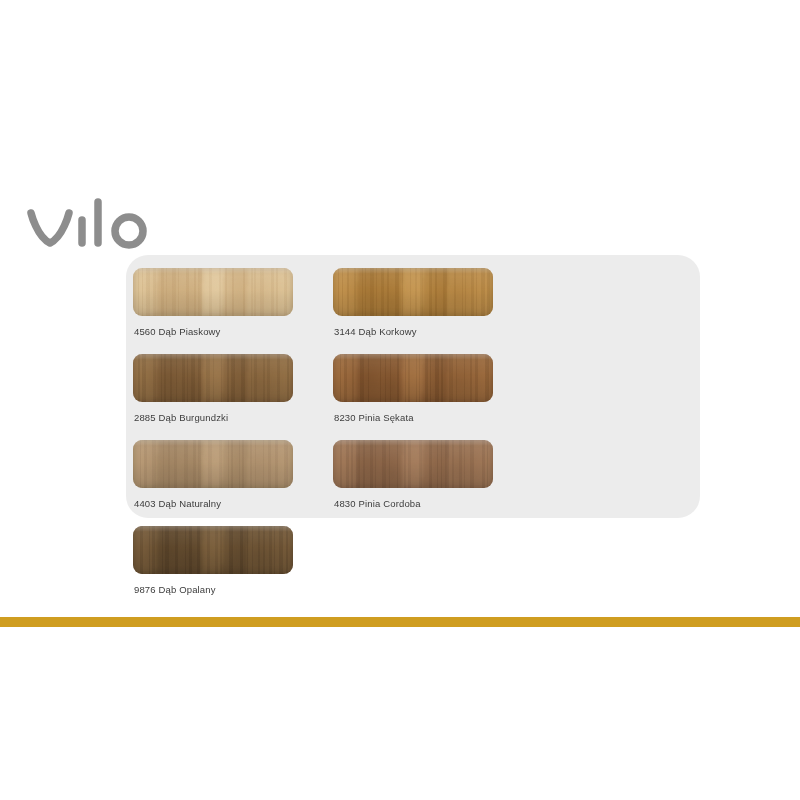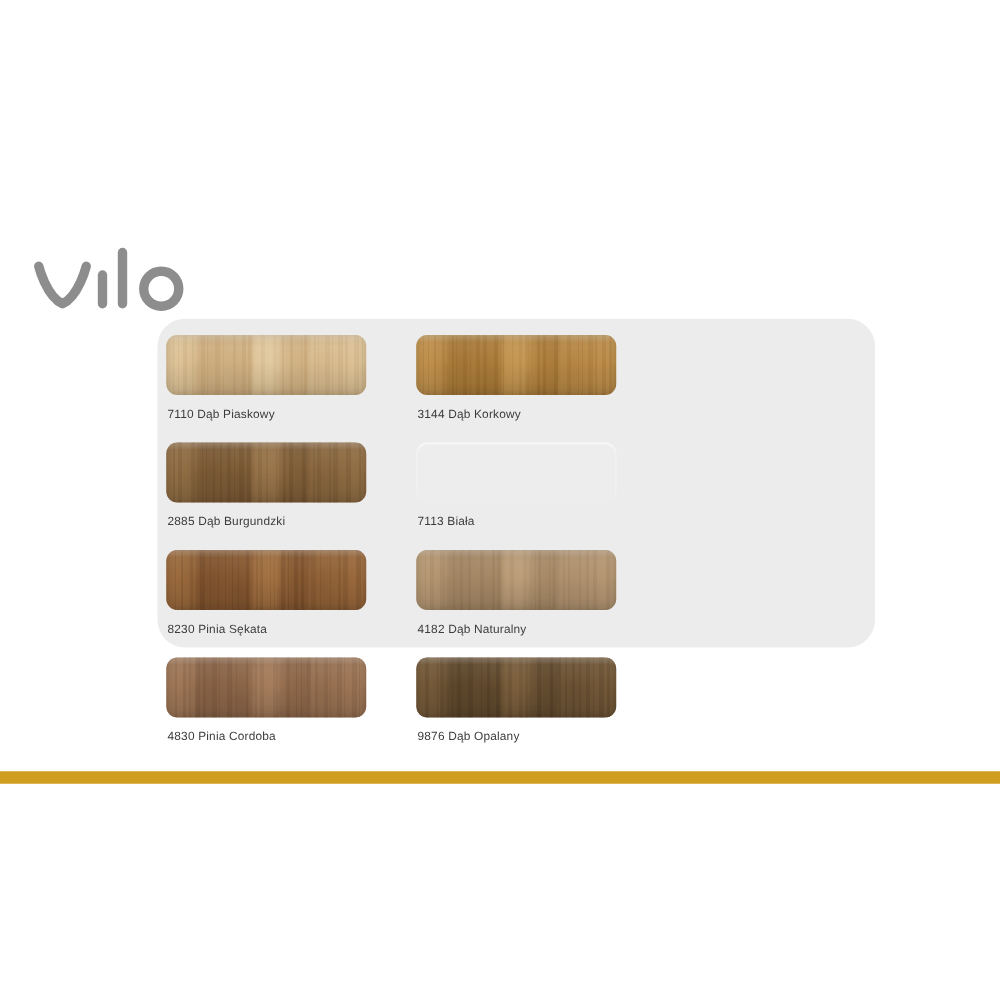--- a/index.html
+++ b/index.html
@@ -113,21 +113,21 @@
   <div class="swatch-card">
     <div class="swatch-grid">
 
       <div class="swatch-cell">
         <div class="swatch-chip" style="background: rgb(217, 189, 143);">
           <div class="shade" style="background: linear-gradient(rgba(255, 255, 255, 0.3) 0%, rgba(255, 255, 255, 0.05) 12%, rgba(0, 0, 0, 0) 45%, rgba(0, 0, 0, 0.12) 100%); z-index: 3; box-shadow: rgba(0, 0, 0, 0.18) 0px 0px 9px inset;"></div>
           <div class="grainA" style="background: linear-gradient(90deg, transparent 0%, transparent 3.28%, rgb(194, 160, 113) 3.28%, rgb(194, 160, 113) 3.99%, transparent 3.99%, transparent 5.69%, rgb(194, 160, 113) 5.69%, rgb(194, 160, 113) 6.21%, transparent 6.21%, transparent 8.41%, rgb(194, 160, 113) 8.41%, rgb(194, 160, 113) 10.62%, transparent 10.62%, transparent 12.74%, rgb(194, 160, 113) 12.74%, rgb(194, 160, 113) 14.07%, transparent 14.07%, transparent 17.49%, rgb(194, 160, 113) 17.49%, rgb(194, 160, 113) 19.19%, transparent 19.19%, transparent 20.46%, rgb(194, 160, 113) 20.46%, rgb(194, 160, 113) 21.08%, transparent 21.08%, transparent 24.54%, rgb(194, 160, 113) 24.54%, rgb(194, 160, 113) 26.69%, transparent 26.69%, transparent 28.34%, rgb(194, 160, 113) 28.34%, rgb(194, 160, 113) 29.06%, transparent 29.06%, transparent 33.41%, rgb(194, 160, 113) 33.41%, rgb(194, 160, 113) 34.8%, transparent 34.8%, transparent 37.94%, rgb(194, 160, 113) 37.94%, rgb(194, 160, 113) 39.64%, transparent 39.64%, transparent 40.86%, rgb(194, 160, 113) 40.86%, rgb(194, 160, 113) 42.93%, transparent 42.93%, transparent 47.25%, rgb(194, 160, 113) 47.25%, rgb(194, 160, 113) 49.55%, transparent 49.55%, transparent 53.62%, rgb(194, 160, 113) 53.62%, rgb(194, 160, 113) 55.27%, transparent 55.27%, transparent 57.73%, rgb(194, 160, 113) 57.73%, rgb(194, 160, 113) 58.63%, transparent 58.63%, transparent 61.96%, rgb(194, 160, 113) 61.96%, rgb(194, 160, 113) 63.34%, transparent 63.34%, transparent 67.25%, rgb(194, 160, 113) 67.25%, rgb(194, 160, 113) 67.76%, transparent 67.76%, transparent 68.96%, rgb(194, 160, 113) 68.96%, rgb(194, 160, 113) 70.2%, transparent 70.2%, transparent 73.98%, rgb(194, 160, 113) 73.98%, rgb(194, 160, 113) 74.71%, transparent 74.71%, transparent 75.91%, rgb(194, 160, 113) 75.91%, rgb(194, 160, 113) 76.59%, transparent 76.59%, transparent 79.59%, rgb(194, 160, 113) 79.59%, rgb(194, 160, 113) 81.67%, transparent 81.67%, transparent 82.87%, rgb(194, 160, 113) 82.87%, rgb(194, 160, 113) 83.38%, transparent 83.38%, transparent 86.09%, rgb(194, 160, 113) 86.09%, rgb(194, 160, 113) 88.34%, transparent 88.34%, transparent 89.61%, rgb(194, 160, 113) 89.61%, rgb(194, 160, 113) 90.78%, transparent 90.78%, transparent 94.09%, rgb(194, 160, 113) 94.09%, rgb(194, 160, 113) 96.34%, transparent 96.34%, transparent 97.84%, rgb(194, 160, 113) 97.84%, rgb(194, 160, 113) 98.38%, transparent 98.38%, transparent 102.41%, rgb(194, 160, 113) 102.41%, rgb(194, 160, 113) 104.71%); opacity: 0.42;"></div>
           <div class="grainB" style="background: linear-gradient(92deg, rgb(234, 214, 177) 0%, rgb(234, 214, 177) 15.46%, rgb(194, 160, 113) 15.46%, rgb(194, 160, 113) 28.17%, rgb(194, 160, 113) 28.17%, rgb(194, 160, 113) 43.32%, rgb(234, 214, 177) 43.32%, rgb(234, 214, 177) 56.18%, rgb(194, 160, 113) 56.18%, rgb(194, 160, 113) 71.2%, rgb(234, 214, 177) 71.2%, rgb(234, 214, 177) 84.16%, rgb(234, 214, 177) 84.16%, rgb(234, 214, 177) 99.1%, rgb(194, 160, 113) 99.1%, rgb(194, 160, 113) 112.12%); opacity: 0.26; filter: blur(1.4px);"></div>
           <div class="grainC" style="background: radial-gradient(26% 150% at 22% 50%, rgba(194, 160, 113, 0.4) 0%, transparent 62%), radial-gradient(18% 130% at 52% 40%, rgba(234, 214, 177, 0.333) 0%, transparent 66%), radial-gradient(30% 160% at 78% 58%, rgba(194, 160, 113, 0.3) 0%, transparent 64%), radial-gradient(12% 90% at 37% 70%, rgba(194, 160, 113, 0.333) 0%, transparent 70%); filter: blur(0.9px);"></div>
         </div>
-        <div class="swatch-label">7110 Dąb Piaskowy</div>
+        <div class="swatch-label">4560 Dąb Piaskowy</div>
       </div>
 
       <div class="swatch-cell">
         <div class="swatch-chip" style="background: rgb(185, 138, 69);">
           <div class="shade" style="background: linear-gradient(rgba(255, 255, 255, 0.3) 0%, rgba(255, 255, 255, 0.05) 12%, rgba(0, 0, 0, 0) 45%, rgba(0, 0, 0, 0.12) 100%); z-index: 3; box-shadow: rgba(0, 0, 0, 0.18) 0px 0px 9px inset;"></div>
           <div class="grainA" style="background: linear-gradient(90deg, transparent 0%, transparent 3.28%, rgb(150, 104, 44) 3.28%, rgb(150, 104, 44) 3.82%, transparent 3.82%, transparent 5.71%, rgb(150, 104, 44) 5.71%, rgb(150, 104, 44) 6.33%, transparent 6.33%, transparent 8.69%, rgb(150, 104, 44) 8.69%, rgb(150, 104, 44) 10.03%, transparent 10.03%, transparent 12.98%, rgb(150, 104, 44) 12.98%, rgb(150, 104, 44) 14.32%, transparent 14.32%, transparent 18.05%, rgb(150, 104, 44) 18.05%, rgb(150, 104, 44) 18.66%, transparent 18.66%, transparent 19.88%, rgb(150, 104, 44) 19.88%, rgb(150, 104, 44) 20.54%, transparent 20.54%, transparent 23.26%, rgb(150, 104, 44) 23.26%, rgb(150, 104, 44) 25.36%, transparent 25.36%, transparent 26.71%, rgb(150, 104, 44) 26.71%, rgb(150, 104, 44) 27.35%, transparent 27.35%, transparent 29.8%, rgb(150, 104, 44) 29.8%, rgb(150, 104, 44) 32.06%, transparent 32.06%, transparent 33.62%, rgb(150, 104, 44) 33.62%, rgb(150, 104, 44) 35.18%, transparent 35.18%, transparent 38.82%, rgb(150, 104, 44) 38.82%, rgb(150, 104, 44) 41.04%, transparent 41.04%, transparent 43.13%, rgb(150, 104, 44) 43.13%, rgb(150, 104, 44) 44.01%, transparent 44.01%, transparent 48.09%, rgb(150, 104, 44) 48.09%, rgb(150, 104, 44) 48.62%, transparent 48.62%, transparent 51.56%, rgb(150, 104, 44) 51.56%, rgb(150, 104, 44) 52.7%, transparent 52.7%, transparent 54.58%, rgb(150, 104, 44) 54.58%, rgb(150, 104, 44) 56.3%, transparent 56.3%, transparent 60.15%, rgb(150, 104, 44) 60.15%, rgb(150, 104, 44) 61.72%, transparent 61.72%, transparent 63.5%, rgb(150, 104, 44) 63.5%, rgb(150, 104, 44) 64.91%, transparent 64.91%, transparent 69.03%, rgb(150, 104, 44) 69.03%, rgb(150, 104, 44) 71.12%, transparent 71.12%, transparent 75.51%, rgb(150, 104, 44) 75.51%, rgb(150, 104, 44) 77.13%, transparent 77.13%, transparent 80.85%, rgb(150, 104, 44) 80.85%, rgb(150, 104, 44) 81.47%, transparent 81.47%, transparent 82.7%, rgb(150, 104, 44) 82.7%, rgb(150, 104, 44) 83.34%, transparent 83.34%, transparent 86.01%, rgb(150, 104, 44) 86.01%, rgb(150, 104, 44) 88.14%, transparent 88.14%, transparent 89.52%, rgb(150, 104, 44) 89.52%, rgb(150, 104, 44) 90.2%, transparent 90.2%, transparent 92.7%, rgb(150, 104, 44) 92.7%, rgb(150, 104, 44) 94.96%, transparent 94.96%, transparent 96.46%, rgb(150, 104, 44) 96.46%, rgb(150, 104, 44) 97.91%, transparent 97.91%, transparent 101.42%, rgb(150, 104, 44) 101.42%, rgb(150, 104, 44) 103.69%); opacity: 0.42;"></div>
           <div class="grainB" style="background: linear-gradient(92deg, rgb(211, 168, 100) 0%, rgb(211, 168, 100) 15.46%, rgb(150, 104, 44) 15.46%, rgb(150, 104, 44) 28.17%, rgb(150, 104, 44) 28.17%, rgb(150, 104, 44) 43.32%, rgb(211, 168, 100) 43.32%, rgb(211, 168, 100) 56.18%, rgb(150, 104, 44) 56.18%, rgb(150, 104, 44) 71.2%, rgb(211, 168, 100) 71.2%, rgb(211, 168, 100) 84.16%, rgb(211, 168, 100) 84.16%, rgb(211, 168, 100) 99.1%, rgb(150, 104, 44) 99.1%, rgb(150, 104, 44) 112.12%); opacity: 0.26; filter: blur(1.4px);"></div>
           <div class="grainC" style="background: radial-gradient(26% 150% at 22% 50%, rgba(150, 104, 44, 0.4) 0%, transparent 62%), radial-gradient(18% 130% at 52% 40%, rgba(211, 168, 100, 0.333) 0%, transparent 66%), radial-gradient(30% 160% at 78% 58%, rgba(150, 104, 44, 0.3) 0%, transparent 64%), radial-gradient(12% 90% at 37% 70%, rgba(150, 104, 44, 0.333) 0%, transparent 70%); filter: blur(0.9px);"></div>
         </div>
         <div class="swatch-label">3144 Dąb Korkowy</div>
@@ -136,45 +136,39 @@
       <div class="swatch-cell">
         <div class="swatch-chip" style="background: rgb(141, 106, 66);">
           <div class="shade" style="background: linear-gradient(rgba(255, 255, 255, 0.3) 0%, rgba(255, 255, 255, 0.05) 12%, rgba(0, 0, 0, 0) 45%, rgba(0, 0, 0, 0.12) 100%); z-index: 3; box-shadow: rgba(0, 0, 0, 0.18) 0px 0px 9px inset;"></div>
           <div class="grainA" style="background: linear-gradient(90deg, transparent 0%, transparent 3.28%, rgb(106, 75, 43) 3.28%, rgb(106, 75, 43) 4.44%, transparent 4.44%, transparent 5.78%, rgb(106, 75, 43) 5.78%, rgb(106, 75, 43) 7.94%, transparent 7.94%, transparent 12.21%, rgb(106, 75, 43) 12.21%, rgb(106, 75, 43) 14.16%, transparent 14.16%, transparent 17.7%, rgb(106, 75, 43) 17.7%, rgb(106, 75, 43) 18.22%, transparent 18.22%, transparent 19.68%, rgb(106, 75, 43) 19.68%, rgb(106, 75, 43) 20.5%, transparent 20.5%, transparent 23.15%, rgb(106, 75, 43) 23.15%, rgb(106, 75, 43) 24.52%, transparent 24.52%, transparent 26.72%, rgb(106, 75, 43) 26.72%, rgb(106, 75, 43) 27.63%, transparent 27.63%, transparent 30.48%, rgb(106, 75, 43) 30.48%, rgb(106, 75, 43) 32.25%, transparent 32.25%, transparent 33.66%, rgb(106, 75, 43) 33.66%, rgb(106, 75, 43) 34.23%, transparent 34.23%, transparent 36.56%, rgb(106, 75, 43) 36.56%, rgb(106, 75, 43) 38.84%, transparent 38.84%, transparent 40.6%, rgb(106, 75, 43) 40.6%, rgb(106, 75, 43) 42.19%, transparent 42.19%, transparent 45.85%, rgb(106, 75, 43) 45.85%, rgb(106, 75, 43) 47.9%, transparent 47.9%, transparent 49.85%, rgb(106, 75, 43) 49.85%, rgb(106, 75, 43) 50.81%, transparent 50.81%, transparent 55.03%, rgb(106, 75, 43) 55.03%, rgb(106, 75, 43) 55.56%, transparent 55.56%, transparent 58.44%, rgb(106, 75, 43) 58.44%, rgb(106, 75, 43) 59.79%, transparent 59.79%, transparent 61.55%, rgb(106, 75, 43) 61.55%, rgb(106, 75, 43) 63.62%, transparent 63.62%, transparent 67.79%, rgb(106, 75, 43) 67.79%, rgb(106, 75, 43) 69.98%, transparent 69.98%, transparent 73.48%, rgb(106, 75, 43) 73.48%, rgb(106, 75, 43) 74.32%, transparent 74.32%, transparent 75.62%, rgb(106, 75, 43) 75.62%, rgb(106, 75, 43) 77.38%, transparent 77.38%, transparent 81.36%, rgb(106, 75, 43) 81.36%, rgb(106, 75, 43) 82.19%, transparent 82.19%, transparent 83.56%, rgb(106, 75, 43) 83.56%, rgb(106, 75, 43) 85.81%, transparent 85.81%, transparent 89.96%, rgb(106, 75, 43) 89.96%, rgb(106, 75, 43) 92.16%, transparent 92.16%, transparent 96.56%, rgb(106, 75, 43) 96.56%, rgb(106, 75, 43) 97.39%, transparent 97.39%, transparent 100.19%, rgb(106, 75, 43) 100.19%, rgb(106, 75, 43) 102.43%); opacity: 0.42;"></div>
           <div class="grainB" style="background: linear-gradient(92deg, rgb(168, 130, 86) 0%, rgb(168, 130, 86) 15.46%, rgb(106, 75, 43) 15.46%, rgb(106, 75, 43) 28.17%, rgb(106, 75, 43) 28.17%, rgb(106, 75, 43) 43.32%, rgb(168, 130, 86) 43.32%, rgb(168, 130, 86) 56.18%, rgb(106, 75, 43) 56.18%, rgb(106, 75, 43) 71.2%, rgb(168, 130, 86) 71.2%, rgb(168, 130, 86) 84.16%, rgb(168, 130, 86) 84.16%, rgb(168, 130, 86) 99.1%, rgb(106, 75, 43) 99.1%, rgb(106, 75, 43) 112.12%); opacity: 0.26; filter: blur(1.4px);"></div>
           <div class="grainC" style="background: radial-gradient(26% 150% at 22% 50%, rgba(106, 75, 43, 0.4) 0%, transparent 62%), radial-gradient(18% 130% at 52% 40%, rgba(168, 130, 86, 0.333) 0%, transparent 66%), radial-gradient(30% 160% at 78% 58%, rgba(106, 75, 43, 0.3) 0%, transparent 64%), radial-gradient(12% 90% at 37% 70%, rgba(106, 75, 43, 0.333) 0%, transparent 70%); filter: blur(0.9px);"></div>
         </div>
         <div class="swatch-label">2885 Dąb Burgundzki</div>
       </div>
 
-      <div class="swatch-cell">
-        <div class="swatch-chip chip-white" style="background: rgb(237, 237, 237);">
-          <div class="shade"></div>
-        </div>
-        <div class="swatch-label">7113 Biała</div>
-      </div>
 
       <div class="swatch-cell">
         <div class="swatch-chip" style="background: rgb(149, 100, 58);">
           <div class="shade" style="background: linear-gradient(rgba(255, 255, 255, 0.3) 0%, rgba(255, 255, 255, 0.05) 12%, rgba(0, 0, 0, 0) 45%, rgba(0, 0, 0, 0.12) 100%); z-index: 3; box-shadow: rgba(0, 0, 0, 0.18) 0px 0px 9px inset;"></div>
           <div class="grainA" style="background: linear-gradient(90deg, transparent 0%, transparent 4.34%, rgb(109, 69, 36) 4.34%, rgb(109, 69, 36) 5.05%, transparent 5.05%, transparent 7.18%, rgb(109, 69, 36) 7.18%, rgb(109, 69, 36) 8.62%, transparent 8.62%, transparent 11.99%, rgb(109, 69, 36) 11.99%, rgb(109, 69, 36) 13.23%, transparent 13.23%, transparent 16.99%, rgb(109, 69, 36) 16.99%, rgb(109, 69, 36) 19.27%, transparent 19.27%, transparent 21.75%, rgb(109, 69, 36) 21.75%, rgb(109, 69, 36) 22.44%, transparent 22.44%, transparent 25.99%, rgb(109, 69, 36) 25.99%, rgb(109, 69, 36) 26.52%, transparent 26.52%, transparent 29.39%, rgb(109, 69, 36) 29.39%, rgb(109, 69, 36) 29.96%, transparent 29.96%, transparent 32.77%, rgb(109, 69, 36) 32.77%, rgb(109, 69, 36) 33.27%, transparent 33.27%, transparent 35.79%, rgb(109, 69, 36) 35.79%, rgb(109, 69, 36) 36.5%, transparent 36.5%, transparent 39.93%, rgb(109, 69, 36) 39.93%, rgb(109, 69, 36) 41.24%, transparent 41.24%, transparent 45.1%, rgb(109, 69, 36) 45.1%, rgb(109, 69, 36) 45.64%, transparent 45.64%, transparent 46.84%, rgb(109, 69, 36) 46.84%, rgb(109, 69, 36) 48.17%, transparent 48.17%, transparent 51.98%, rgb(109, 69, 36) 51.98%, rgb(109, 69, 36) 52.58%, transparent 52.58%, transparent 53.78%, rgb(109, 69, 36) 53.78%, rgb(109, 69, 36) 54.51%, transparent 54.51%, transparent 57.47%, rgb(109, 69, 36) 57.47%, rgb(109, 69, 36) 59.45%, transparent 59.45%, transparent 60.68%, rgb(109, 69, 36) 60.68%, rgb(109, 69, 36) 61.19%, transparent 61.19%, transparent 63.71%, rgb(109, 69, 36) 63.71%, rgb(109, 69, 36) 65.95%, transparent 65.95%, transparent 67.43%, rgb(109, 69, 36) 67.43%, rgb(109, 69, 36) 68.92%, transparent 68.92%, transparent 72.5%, rgb(109, 69, 36) 72.5%, rgb(109, 69, 36) 74.77%, transparent 74.77%, transparent 76.78%, rgb(109, 69, 36) 76.78%, rgb(109, 69, 36) 77.53%, transparent 77.53%, transparent 81.81%, rgb(109, 69, 36) 81.81%, rgb(109, 69, 36) 82.61%, transparent 82.61%, transparent 85.81%, rgb(109, 69, 36) 85.81%, rgb(109, 69, 36) 87.15%, transparent 87.15%, transparent 88.46%, rgb(109, 69, 36) 88.46%, rgb(109, 69, 36) 90.74%, transparent 90.74%, transparent 95.08%, rgb(109, 69, 36) 95.08%, rgb(109, 69, 36) 97.32%, transparent 97.32%, transparent 101.4%, rgb(109, 69, 36) 101.4%, rgb(109, 69, 36) 102.63%); opacity: 0.42;"></div>
           <div class="grainB" style="background: linear-gradient(92deg, rgb(176, 127, 76) 0%, rgb(176, 127, 76) 15.46%, rgb(109, 69, 36) 15.46%, rgb(109, 69, 36) 28.17%, rgb(109, 69, 36) 28.17%, rgb(109, 69, 36) 43.32%, rgb(176, 127, 76) 43.32%, rgb(176, 127, 76) 56.18%, rgb(109, 69, 36) 56.18%, rgb(109, 69, 36) 71.2%, rgb(176, 127, 76) 71.2%, rgb(176, 127, 76) 84.16%, rgb(176, 127, 76) 84.16%, rgb(176, 127, 76) 99.1%, rgb(109, 69, 36) 99.1%, rgb(109, 69, 36) 112.12%); opacity: 0.26; filter: blur(1.4px);"></div>
           <div class="grainC" style="background: radial-gradient(26% 150% at 22% 50%, rgba(109, 69, 36, 0.4) 0%, transparent 62%), radial-gradient(18% 130% at 52% 40%, rgba(176, 127, 76, 0.333) 0%, transparent 66%), radial-gradient(30% 160% at 78% 58%, rgba(109, 69, 36, 0.3) 0%, transparent 64%), radial-gradient(12% 90% at 37% 70%, rgba(109, 69, 36, 0.333) 0%, transparent 70%); filter: blur(0.9px);"></div>
         </div>
         <div class="swatch-label">8230 Pinia Sękata</div>
       </div>
 
       <div class="swatch-cell">
         <div class="swatch-chip" style="background: rgb(177, 148, 111);">
           <div class="shade" style="background: linear-gradient(rgba(255, 255, 255, 0.3) 0%, rgba(255, 255, 255, 0.05) 12%, rgba(0, 0, 0, 0) 45%, rgba(0, 0, 0, 0.12) 100%); z-index: 3; box-shadow: rgba(0, 0, 0, 0.18) 0px 0px 9px inset;"></div>
           <div class="grainA" style="background: linear-gradient(90deg, transparent 0%, transparent 4.34%, rgb(149, 121, 90) 4.34%, rgb(149, 121, 90) 4.89%, transparent 4.89%, transparent 6.81%, rgb(149, 121, 90) 6.81%, rgb(149, 121, 90) 8.83%, transparent 8.83%, transparent 11.91%, rgb(149, 121, 90) 11.91%, rgb(149, 121, 90) 14.14%, transparent 14.14%, transparent 18.53%, rgb(149, 121, 90) 18.53%, rgb(149, 121, 90) 19.3%, transparent 19.3%, transparent 21.82%, rgb(149, 121, 90) 21.82%, rgb(149, 121, 90) 23.33%, transparent 23.33%, transparent 25.64%, rgb(149, 121, 90) 25.64%, rgb(149, 121, 90) 27.61%, transparent 27.61%, transparent 31.78%, rgb(149, 121, 90) 31.78%, rgb(149, 121, 90) 34.07%, transparent 34.07%, transparent 37.72%, rgb(149, 121, 90) 37.72%, rgb(149, 121, 90) 39.22%, transparent 39.22%, transparent 40.6%, rgb(149, 121, 90) 40.6%, rgb(149, 121, 90) 42.48%, transparent 42.48%, transparent 46.82%, rgb(149, 121, 90) 46.82%, rgb(149, 121, 90) 49.09%, transparent 49.09%, transparent 53.49%, rgb(149, 121, 90) 53.49%, rgb(149, 121, 90) 55.33%, transparent 55.33%, transparent 59.31%, rgb(149, 121, 90) 59.31%, rgb(149, 121, 90) 59.82%, transparent 59.82%, transparent 61.04%, rgb(149, 121, 90) 61.04%, rgb(149, 121, 90) 62.34%, transparent 62.34%, transparent 66.36%, rgb(149, 121, 90) 66.36%, rgb(149, 121, 90) 66.98%, transparent 66.98%, transparent 68.27%, rgb(149, 121, 90) 68.27%, rgb(149, 121, 90) 69.25%, transparent 69.25%, transparent 73.19%, rgb(149, 121, 90) 73.19%, rgb(149, 121, 90) 74.4%, transparent 74.4%, transparent 75.99%, rgb(149, 121, 90) 75.99%, rgb(149, 121, 90) 77%, transparent 77%, transparent 81.39%, rgb(149, 121, 90) 81.39%, rgb(149, 121, 90) 82.13%, transparent 82.13%, transparent 84.65%, rgb(149, 121, 90) 84.65%, rgb(149, 121, 90) 86.17%, transparent 86.17%, transparent 88.47%, rgb(149, 121, 90) 88.47%, rgb(149, 121, 90) 90.45%, transparent 90.45%, transparent 94.63%, rgb(149, 121, 90) 94.63%, rgb(149, 121, 90) 96.92%, transparent 96.92%, transparent 100.58%, rgb(149, 121, 90) 100.58%, rgb(149, 121, 90) 102.09%); opacity: 0.42;"></div>
           <div class="grainB" style="background: linear-gradient(92deg, rgb(199, 171, 134) 0%, rgb(199, 171, 134) 15.46%, rgb(149, 121, 90) 15.46%, rgb(149, 121, 90) 28.17%, rgb(149, 121, 90) 28.17%, rgb(149, 121, 90) 43.32%, rgb(199, 171, 134) 43.32%, rgb(199, 171, 134) 56.18%, rgb(149, 121, 90) 56.18%, rgb(149, 121, 90) 71.2%, rgb(199, 171, 134) 71.2%, rgb(199, 171, 134) 84.16%, rgb(199, 171, 134) 84.16%, rgb(199, 171, 134) 99.1%, rgb(149, 121, 90) 99.1%, rgb(149, 121, 90) 112.12%); opacity: 0.26; filter: blur(1.4px);"></div>
           <div class="grainC" style="background: radial-gradient(26% 150% at 22% 50%, rgba(149, 121, 90, 0.4) 0%, transparent 62%), radial-gradient(18% 130% at 52% 40%, rgba(199, 171, 134, 0.333) 0%, transparent 66%), radial-gradient(30% 160% at 78% 58%, rgba(149, 121, 90, 0.3) 0%, transparent 64%), radial-gradient(12% 90% at 37% 70%, rgba(149, 121, 90, 0.333) 0%, transparent 70%); filter: blur(0.9px);"></div>
         </div>
-        <div class="swatch-label">4182 Dąb Naturalny</div>
+        <div class="swatch-label">4403 Dąb Naturalny</div>
       </div>
 
       <div class="swatch-cell">
         <div class="swatch-chip" style="background: rgb(154, 114, 83);">
           <div class="shade" style="background: linear-gradient(rgba(255, 255, 255, 0.3) 0%, rgba(255, 255, 255, 0.05) 12%, rgba(0, 0, 0, 0) 45%, rgba(0, 0, 0, 0.12) 100%); z-index: 3; box-shadow: rgba(0, 0, 0, 0.18) 0px 0px 9px inset;"></div>
           <div class="grainA" style="background: linear-gradient(90deg, transparent 0%, transparent 4.34%, rgb(119, 85, 59) 4.34%, rgb(119, 85, 59) 5.51%, transparent 5.51%, transparent 8.27%, rgb(119, 85, 59) 8.27%, rgb(119, 85, 59) 9.96%, transparent 9.96%, transparent 11.56%, rgb(119, 85, 59) 11.56%, rgb(119, 85, 59) 12.22%, transparent 12.22%, transparent 14.61%, rgb(119, 85, 59) 14.61%, rgb(119, 85, 59) 16.91%, transparent 16.91%, transparent 18.54%, rgb(119, 85, 59) 18.54%, rgb(119, 85, 59) 19.76%, transparent 19.76%, transparent 22.94%, rgb(119, 85, 59) 22.94%, rgb(119, 85, 59) 25.19%, transparent 25.19%, transparent 26.52%, rgb(119, 85, 59) 26.52%, rgb(119, 85, 59) 27.03%, transparent 27.03%, transparent 30.59%, rgb(119, 85, 59) 30.59%, rgb(119, 85, 59) 32.89%, transparent 32.89%, transparent 34.9%, rgb(119, 85, 59) 34.9%, rgb(119, 85, 59) 35.59%, transparent 35.59%, transparent 39.89%, rgb(119, 85, 59) 39.89%, rgb(119, 85, 59) 40.83%, transparent 40.83%, transparent 44.17%, rgb(119, 85, 59) 44.17%, rgb(119, 85, 59) 45.59%, transparent 45.59%, transparent 46.8%, rgb(119, 85, 59) 46.8%, rgb(119, 85, 59) 49.06%, transparent 49.06%, transparent 53.46%, rgb(119, 85, 59) 53.46%, rgb(119, 85, 59) 55.75%, transparent 55.75%, transparent 60.05%, rgb(119, 85, 59) 60.05%, rgb(119, 85, 59) 61.69%, transparent 61.69%, transparent 64.92%, rgb(119, 85, 59) 64.92%, rgb(119, 85, 59) 65.6%, transparent 65.6%, transparent 67.43%, rgb(119, 85, 59) 67.43%, rgb(119, 85, 59) 67.96%, transparent 67.96%, transparent 70.19%, rgb(119, 85, 59) 70.19%, rgb(119, 85, 59) 72.33%, transparent 72.33%, transparent 74.46%, rgb(119, 85, 59) 74.46%, rgb(119, 85, 59) 75.7%, transparent 75.7%, transparent 79.01%, rgb(119, 85, 59) 79.01%, rgb(119, 85, 59) 80.74%, transparent 80.74%, transparent 81.96%, rgb(119, 85, 59) 81.96%, rgb(119, 85, 59) 82.51%, transparent 82.51%, transparent 85.57%, rgb(119, 85, 59) 85.57%, rgb(119, 85, 59) 87.85%, transparent 87.85%, transparent 89.11%, rgb(119, 85, 59) 89.11%, rgb(119, 85, 59) 89.62%, transparent 89.62%, transparent 92.86%, rgb(119, 85, 59) 92.86%, rgb(119, 85, 59) 95.13%, transparent 95.13%, transparent 96.54%, rgb(119, 85, 59) 96.54%, rgb(119, 85, 59) 97.09%, transparent 97.09%, transparent 100.95%, rgb(119, 85, 59) 100.95%, rgb(119, 85, 59) 103.24%); opacity: 0.42;"></div>
           <div class="grainB" style="background: linear-gradient(92deg, rgb(177, 138, 105) 0%, rgb(177, 138, 105) 15.46%, rgb(119, 85, 59) 15.46%, rgb(119, 85, 59) 28.17%, rgb(119, 85, 59) 28.17%, rgb(119, 85, 59) 43.32%, rgb(177, 138, 105) 43.32%, rgb(177, 138, 105) 56.18%, rgb(119, 85, 59) 56.18%, rgb(119, 85, 59) 71.2%, rgb(177, 138, 105) 71.2%, rgb(177, 138, 105) 84.16%, rgb(177, 138, 105) 84.16%, rgb(177, 138, 105) 99.1%, rgb(119, 85, 59) 99.1%, rgb(119, 85, 59) 112.12%); opacity: 0.26; filter: blur(1.4px);"></div>
           <div class="grainC" style="background: radial-gradient(26% 150% at 22% 50%, rgba(119, 85, 59, 0.4) 0%, transparent 62%), radial-gradient(18% 130% at 52% 40%, rgba(177, 138, 105, 0.333) 0%, transparent 66%), radial-gradient(30% 160% at 78% 58%, rgba(119, 85, 59, 0.3) 0%, transparent 64%), radial-gradient(12% 90% at 37% 70%, rgba(119, 85, 59, 0.333) 0%, transparent 70%); filter: blur(0.9px);"></div>
         </div>
         <div class="swatch-label">4830 Pinia Cordoba</div>

